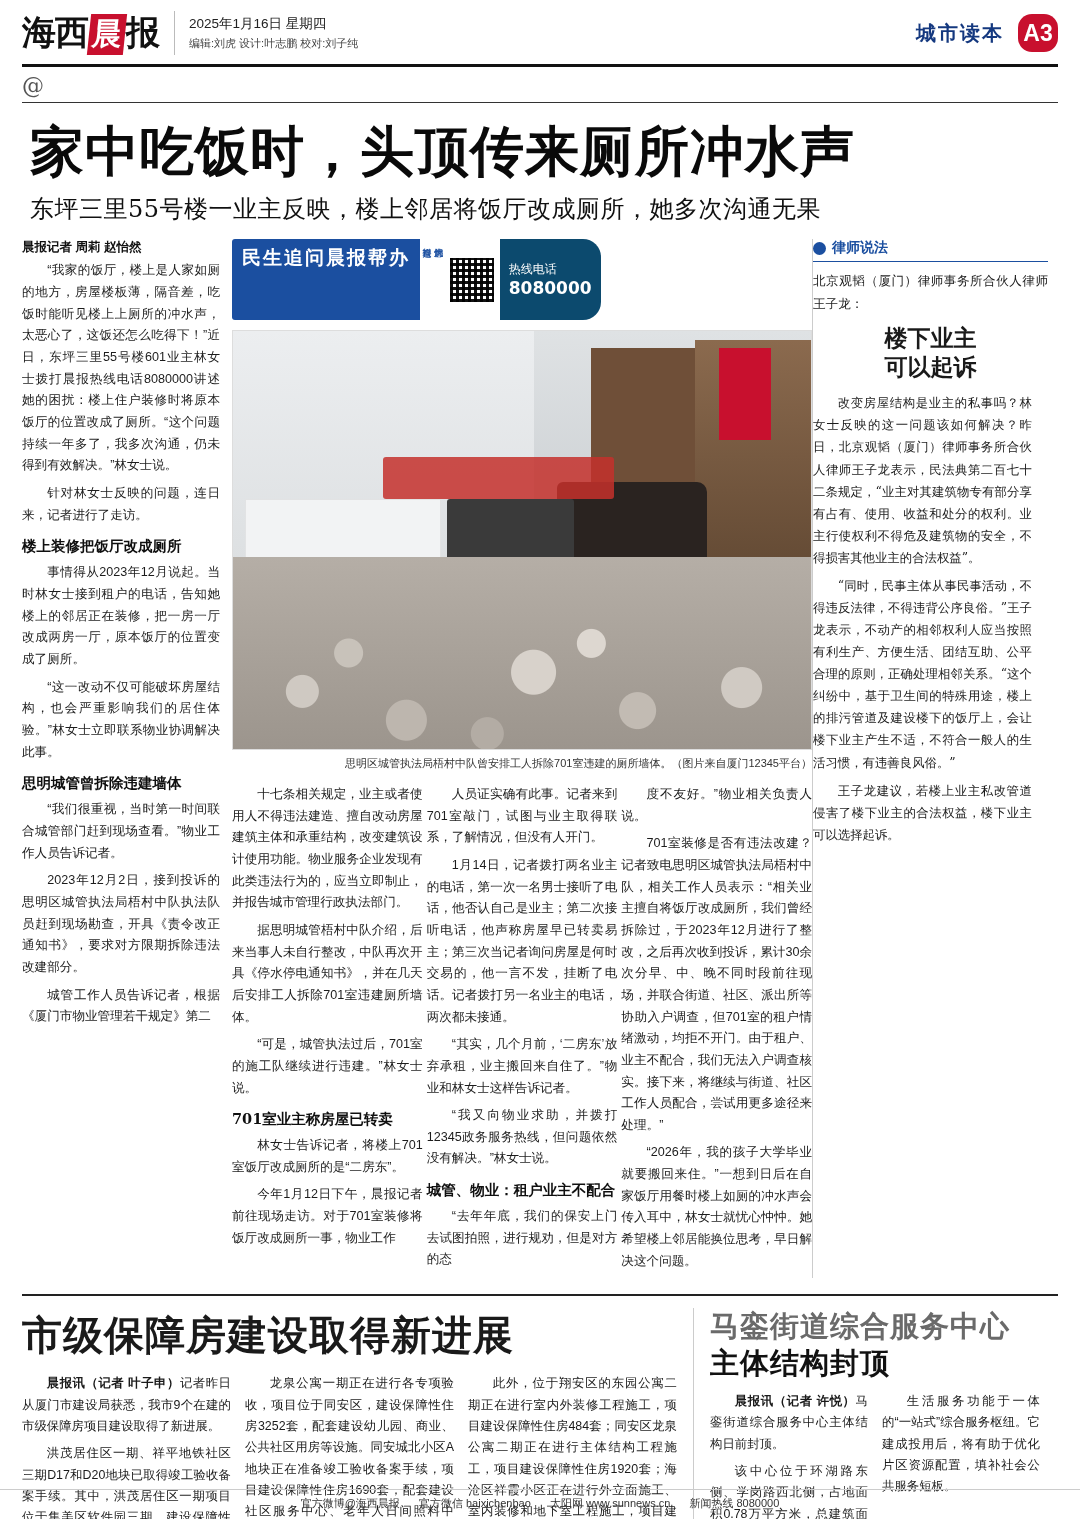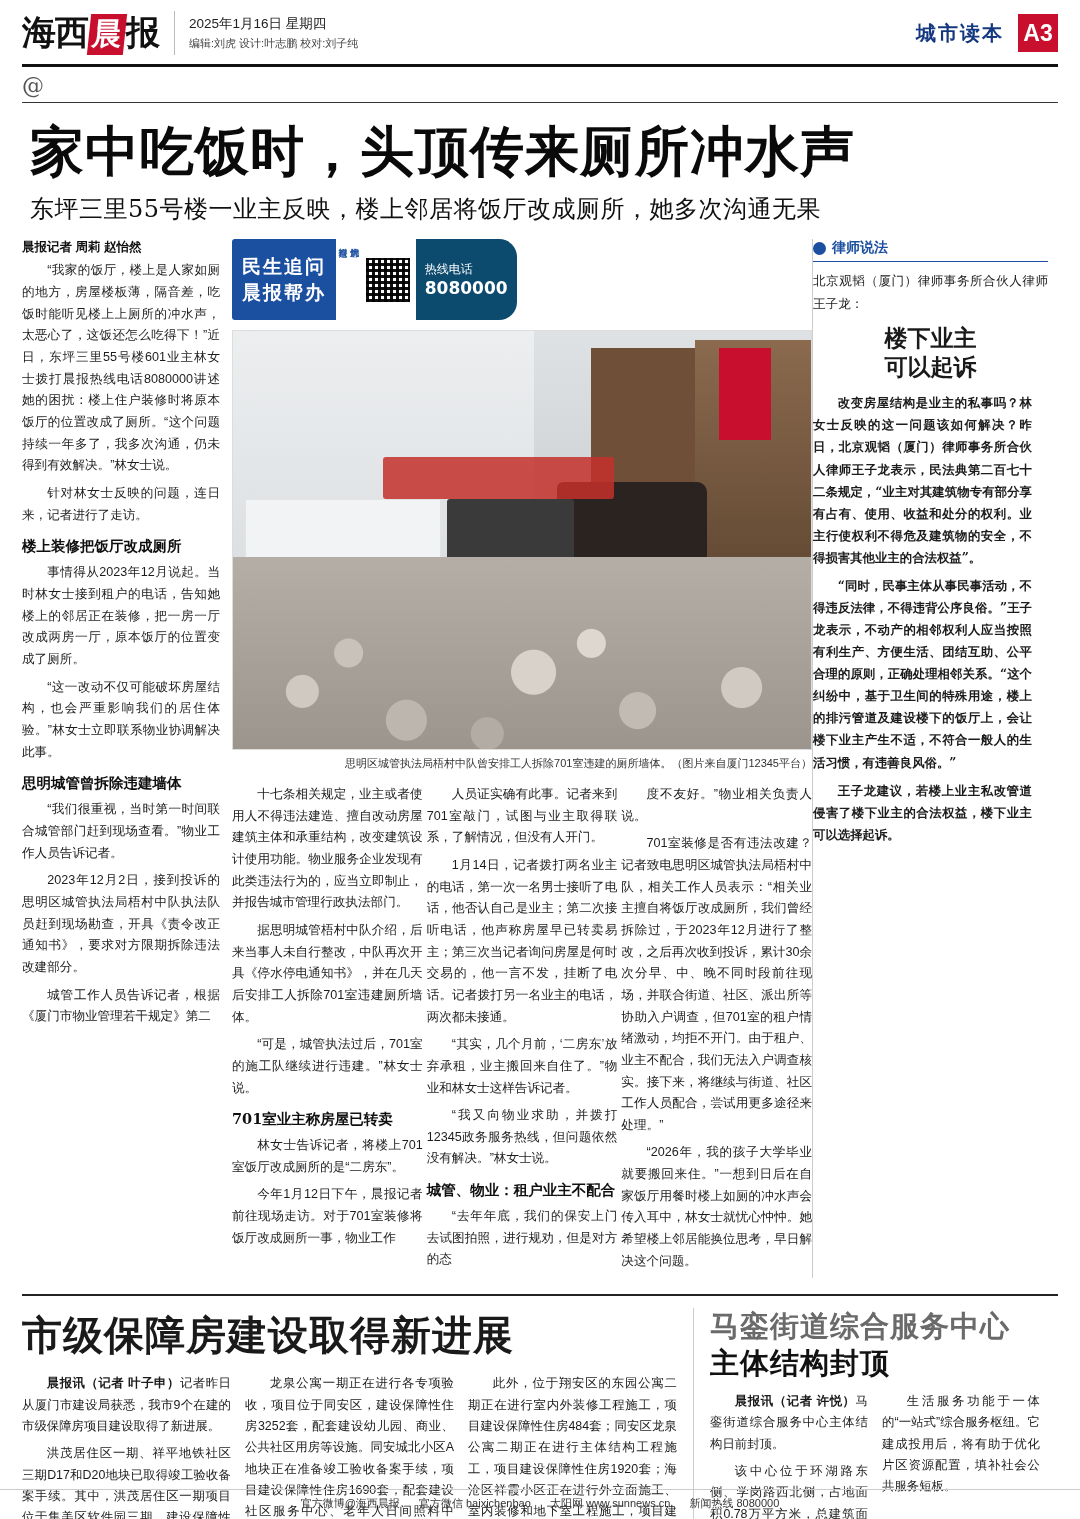--- a/index.html
+++ b/index.html
@@ -18,21 +18,21 @@
   .masthead { display:flex; align-items:center; border-bottom:3px solid #111; padding-bottom:8px; }
   .logo-box { display:flex; align-items:baseline; font-weight:bold; }
   .logo-hx { font-family:"DejaVu Serif",serif; font-size:34px; font-weight:bold; color:#111; letter-spacing:-1px;}
   .logo-chen { display:inline-block; background:#c8102e; color:#fff; font-size:30px; padding:0 3px; margin:0 1px; transform:skewX(-6deg);}
   .logo-bao { font-family:"DejaVu Serif",serif; font-size:34px; font-weight:bold; color:#111;}
   .mast-sep { width:1px; background:#bbb; height:44px; margin:0 14px; }
   .mast-date { font-size:13.5px; color:#222; line-height:1.6; }
   .mast-date .line2 { font-size:11px; color:#444; }
   .mast-right { margin-left:auto; display:flex; align-items:center; gap:14px;text-align:right; }
   .mast-section { font-size:20px; font-weight:bold; color:#14387f; letter-spacing:2px; }
-  .mast-page { background:#c8102e; color:#fff; font-size:23px; font-weight:bold; width:40px; height:38px; display:flex; align-items:center; justify-content:center; }
+  .mast-page { background:#c8102e; color:#fff; font-size:23px; font-weight:bold; width:40px; height:38px; display:flex; align-items:center; justify-content:center;border-radius:14px; }
 
   .at-row { border-bottom:1px solid #333; padding:6px 0 4px 0; }
   .at-symbol { font-size:22px; color:#555; font-family:"DejaVu Serif",serif; }
 
   
   .headline-wrap { padding:18px 8px 0 8px; }
   h1.headline {
     font-family:"DejaVu Serif",serif;
     font-size:54px; font-weight:bold; margin:0; letter-spacing:1px; color:#0a0a0a;
     line-height:1.12;
@@ -44,21 +44,21 @@
 
   
   .content-row { display:flex; margin-top:14px; gap:0; }
   .col-left { width:210px; padding-right:12px; }
   .col-mid { width:580px; }
   .col-right { width:236px; padding-left:0; border-left:1px solid #ccc; }
 
   .banner { display:flex; align-items:stretch; margin-bottom:10px; }
   .banner-blue {
     background:#1b4fa0; color:#fff; padding:6px 10px; border-radius:3px 0 0 3px;
-    display:flex; flex-direction:column; justify-content:center;
+    display:flex; justify-content:center;
   }
   .banner-blue .b1 { font-size:19px; font-weight:bold; letter-spacing:2px; font-family:"DejaVu Serif",serif;}
   .banner-blue .b2 { font-size:19px; font-weight:bold; letter-spacing:2px; font-family:"DejaVu Serif",serif;}
   .banner-mini { font-size:9px; color:#1b4fa0; writing-mode:vertical-rl; text-orientation:upright; line-height:1.1; padding:2px 1px; background:#fff; }
   .banner-qr { width:48px; height:48px; align-self:center; margin:0 4px;
     background:
       repeating-linear-gradient(90deg,#111 0 3px,#fff 3px 6px),
       repeating-linear-gradient(0deg,#111 0 3px,#fff 3px 6px);
     background-blend-mode:multiply; border:2px solid #fff;
   }
@@ -102,21 +102,21 @@
   .three-col { display:flex; gap:4px; margin-top:12px; }
   .three-col > div { flex:1; }
 
   
   .lawyer-head { display:flex; align-items:center; gap:6px; border-bottom:1px solid #1b4fa0; padding-bottom:4px; }
   .lawyer-dot { width:13px; height:13px; border-radius:50%; background:#1b4fa0; }
   .lawyer-title { font-size:14px; font-weight:bold; color:#1b4fa0; font-family:"DejaVu Serif",serif;}
   .lawyer-intro { font-size:12.6px; line-height:1.75; margin-top:8px; text-align:justify; color:#1c1c1c;}
   .lawyer-big { font-size:23px; font-weight:bold; text-align:center; line-height:1.3; margin:8px 0 10px 0; font-family:"DejaVu Serif",serif;}
   .lawyer-body { font-size:12.4px; line-height:1.78; text-align:justify; color:#1c1c1c; font-family:"DejaVu Serif",serif;}
-  .lawyer-body p { margin:0 16px 6px 0; text-indent:2em;font-weight:bold; }
+  .lawyer-body p { margin:0 16px 6px 0; text-indent:2em; }
 
   
   .divider-thick { border-top:2px solid #222; margin:16px 0 0 0; }
   .bottom { display:flex; margin-top:12px; }
   .bottom-left { width:672px; padding-right:16px; border-right:1px solid #ccc; }
   .bottom-right { width:346px; padding-left:16px; }
   h2.bt-head { font-family:"DejaVu Serif",serif; font-size:40px; font-weight:bold; margin:0 0 10px 0; letter-spacing:1px; }
   h2.bt-head-r { font-family:"DejaVu Serif",serif; font-size:29px; font-weight:bold; margin:0; letter-spacing:1px; color:#6a6a6a; line-height:1.25;}
   h2.bt-head-r .l2 { color:#111; }
   .bt-cols { display:flex; gap:14px; }

